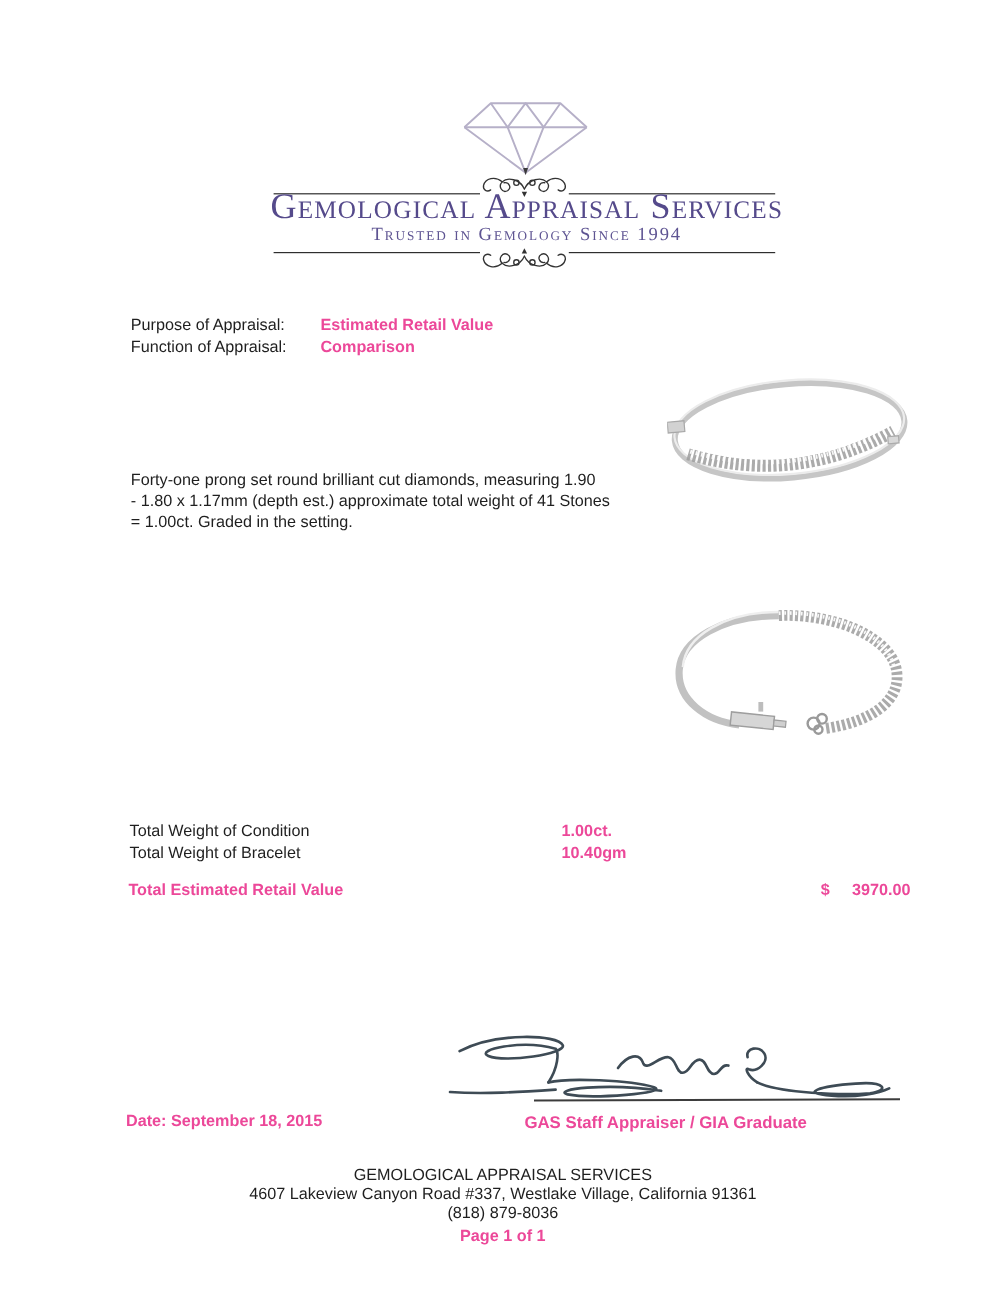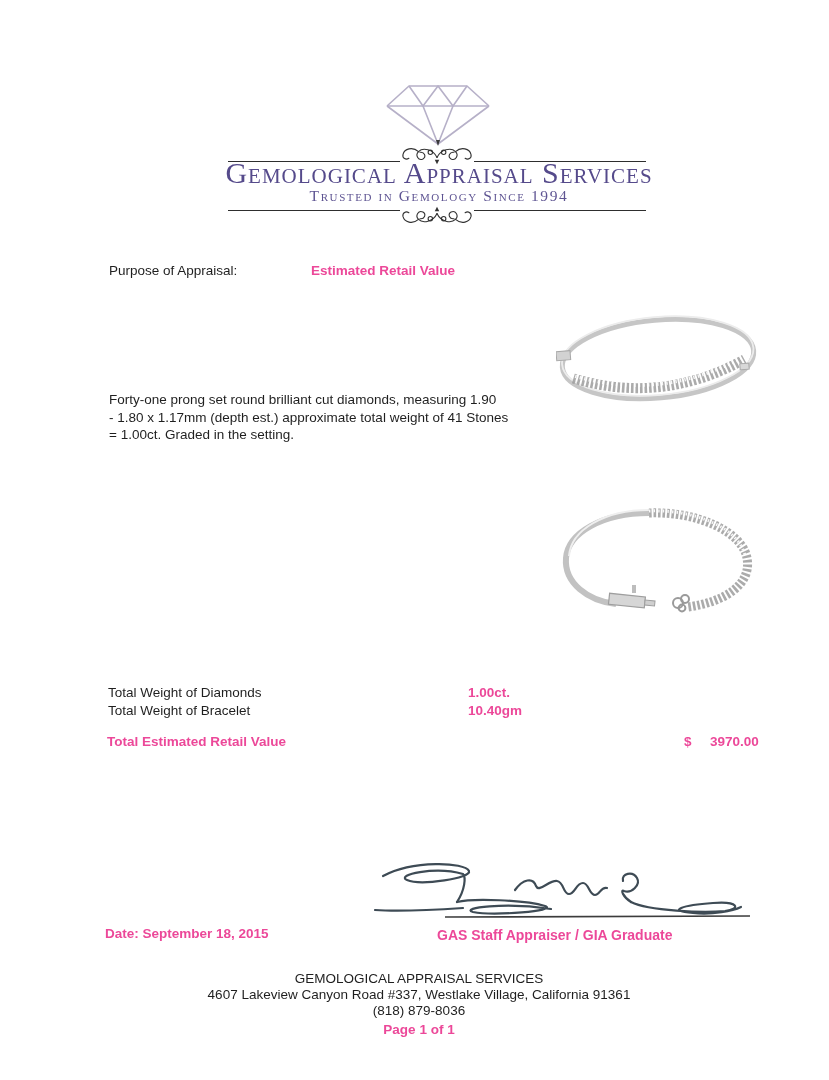--- a/index.html
+++ b/index.html
@@ -26,21 +26,21 @@
   .divider .seg{flex:1;height:0;border-top:1.6px solid #2e2e2e;}
   .divider.top{top:144px;}
   .divider.top .seg{margin-top:10px;}
   .divider.bottom{top:203px;}
   .divider.bottom .seg{margin-bottom:10px;}
   .orn{width:74px;height:24px;flex:0 0 auto;}
   .orn.flip{transform:scaleY(-1);}
   
   .bodytxt{font-size:13.5px;line-height:17.5px;color:#1f1f1f;}
   .b{font-weight:bold;color:#ec4899;}
-  .kv-row{display:flex;gap:44px;}
+  .kv-row{display:flex;}
   .kv-row .k{width:158px;}
   .pre{white-space:pre-wrap;}
   .grade-row{display:flex;}
   .grade-row .k{width:102px;}
   .wt-row{position:relative;height:17.5px;}
   .wt-row .val{position:absolute;left:360px;width:130px;}
   
   .footer{left:0;width:812px;text-align:center;font-size:13.5px;line-height:16px;}
   .sig-line{stroke:#3c3c3c;stroke-width:1.7;}
   .sig-ink{stroke:#3e4b55;stroke-width:2.2;fill:none;stroke-linecap:round;}
@@ -94,20 +94,24 @@
       <path d="M47 19 L53 19 L50 25 Z" fill="#333"></path>
     </svg>
     <div class="seg"></div>
   </div>
 
   <div class="abs bodytxt" style="left:96px;top:262px;">
     <div class="kv-row">
       <span class="k">Purpose of Appraisal:</span>
       <span class="b">Estimated Retail Value</span>
     </div>
+    <div class="kv-row">
+      <span class="k">Function of Appraisal:</span>
+      <span class="b">Comparison</span>
+    </div>
   </div>
 
   <div class="abs bodytxt pre" style="left:96px;top:391px;width:450px;">Forty-one prong set round brilliant cut diamonds, measuring 1.90
 - 1.80 x 1.17mm (depth est.) approximate total weight of 41 Stones
 = 1.00ct. Graded in the setting.</div>
 
 
   <svg class="abs" style="left:543px;top:313px;" width="208" height="98" viewBox="0 0 208 98">
     <g transform="rotate(-5 102 46)">
       <ellipse cx="102" cy="46" rx="96" ry="39" fill="none" stroke="#c6c6c6" stroke-width="5"></ellipse>
@@ -131,21 +135,21 @@
     <rect x="78" y="82" width="4" height="8" fill="#bdbdbd"></rect>
     <g fill="none" stroke="#9a9a9a" stroke-width="2">
       <circle cx="124" cy="100" r="5"></circle>
       <circle cx="131" cy="96" r="4"></circle>
       <circle cx="128" cy="105" r="3.4"></circle>
     </g>
   </svg>
 
   <div class="abs bodytxt" style="left:95px;top:684px;width:620px;">
     <div class="wt-row">
-      <span>Total Weight of Diamonds</span>
+      <span>Total Weight of Condition</span>
       <span class="val b">1.00ct.</span>
     </div>
     <div class="wt-row">
       <span>Total Weight of Bracelet</span>
       <span class="val b">10.40gm</span>
     </div>
   </div>
 
   <div class="abs bodytxt b" style="left:94px;top:733px;">Total Estimated Retail Value</div>
   <span class="abs bodytxt b" style="left:671px;top:733px;">$</span>

